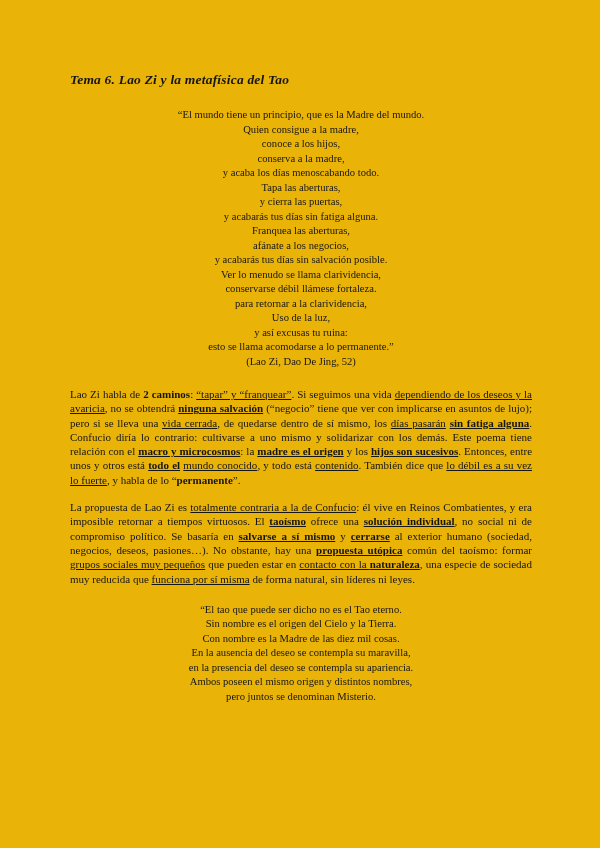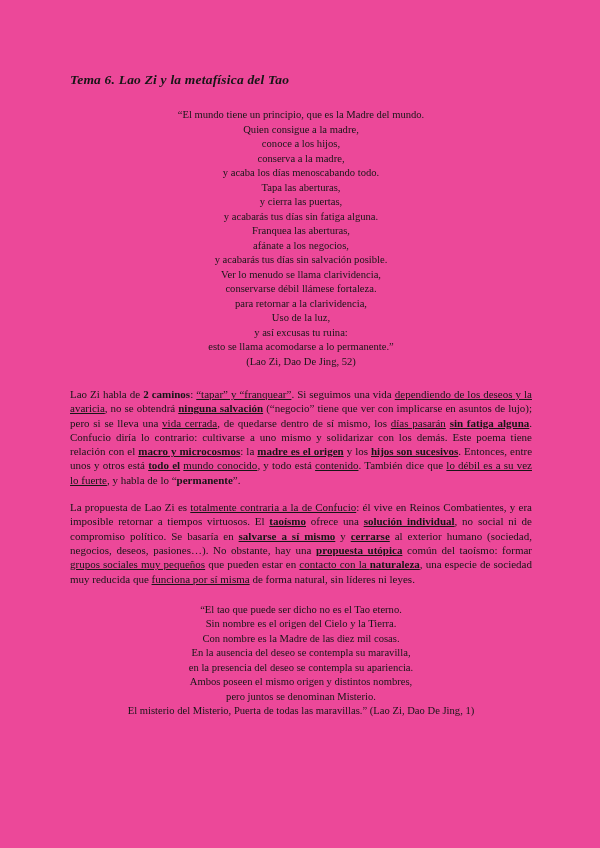--- a/index.html
+++ b/index.html
@@ -1,17 +1,17 @@
 <!DOCTYPE html>
 <html><head>
 <meta charset="utf-8">
 <style>
   html,body{margin:0;padding:0;background:#e8e8e8;}
   .page{
-    width:600px;height:848px;background:#ec4899;margin:0 auto;
+    width:600px;height:848px;background:#eab308;margin:0 auto;
     box-sizing:border-box;padding:72px 68px 0 70px;
     font-family:"Liberation Serif", serif;color:#161616;
     overflow:hidden;
   }
   .doc-title{
     font-size:13.5px;font-weight:bold;font-style:italic;
     margin:0 0 20px 0;letter-spacing:.2px;
   }
   .poem{
     text-align:center;font-size:10.6px;line-height:14.5px;
@@ -61,16 +61,15 @@
   <p class="para"><span>La propuesta de Lao Zi es </span><span class="u">totalmente contraria a la de Confucio</span><span>: él vive en Reinos Combatientes, y era imposible retornar a tiempos virtuosos. El </span><span class="b u">taoísmo</span><span> ofrece una </span><span class="b u">solución individual</span><span>, no social ni de compromiso político. Se basaría en </span><span class="b u">salvarse a sí mismo</span><span> y </span><span class="b u">cerrarse</span><span> al exterior humano (sociedad, negocios, deseos, pasiones…). No obstante, hay una </span><span class="b u">propuesta utópica</span><span> común del taoísmo: formar </span><span class="u">grupos sociales muy pequeños</span><span> que pueden estar en </span><span class="u">contacto con la </span><span class="b u">naturaleza</span><span>, una especie de sociedad muy reducida que </span><span class="u">funciona por sí misma</span><span> de forma natural, sin líderes ni leyes.</span></p>
 
   <div class="poem bottom">
       <div class="qline"><span>“El tao que puede ser dicho no es el Tao eterno.</span></div>
       <div class="qline"><span>Sin nombre es el origen del Cielo y la Tierra.</span></div>
       <div class="qline"><span>Con nombre es la Madre de las diez mil cosas.</span></div>
       <div class="qline"><span>En la ausencia del deseo se contempla su maravilla,</span></div>
       <div class="qline"><span>en la presencia del deseo se contempla su apariencia.</span></div>
       <div class="qline"><span>Ambos poseen el mismo origen y distintos nombres,</span></div>
       <div class="qline"><span>pero juntos se denominan Misterio.</span></div>
-      <div class="qline"><span>El misterio del Misterio, Puerta de todas las maravillas.” (Lao Zi, </span><span class="i">Dao De Jing</span><span>, 1)</span></div>
     </div>
 
 </div>
 
 </body></html>

